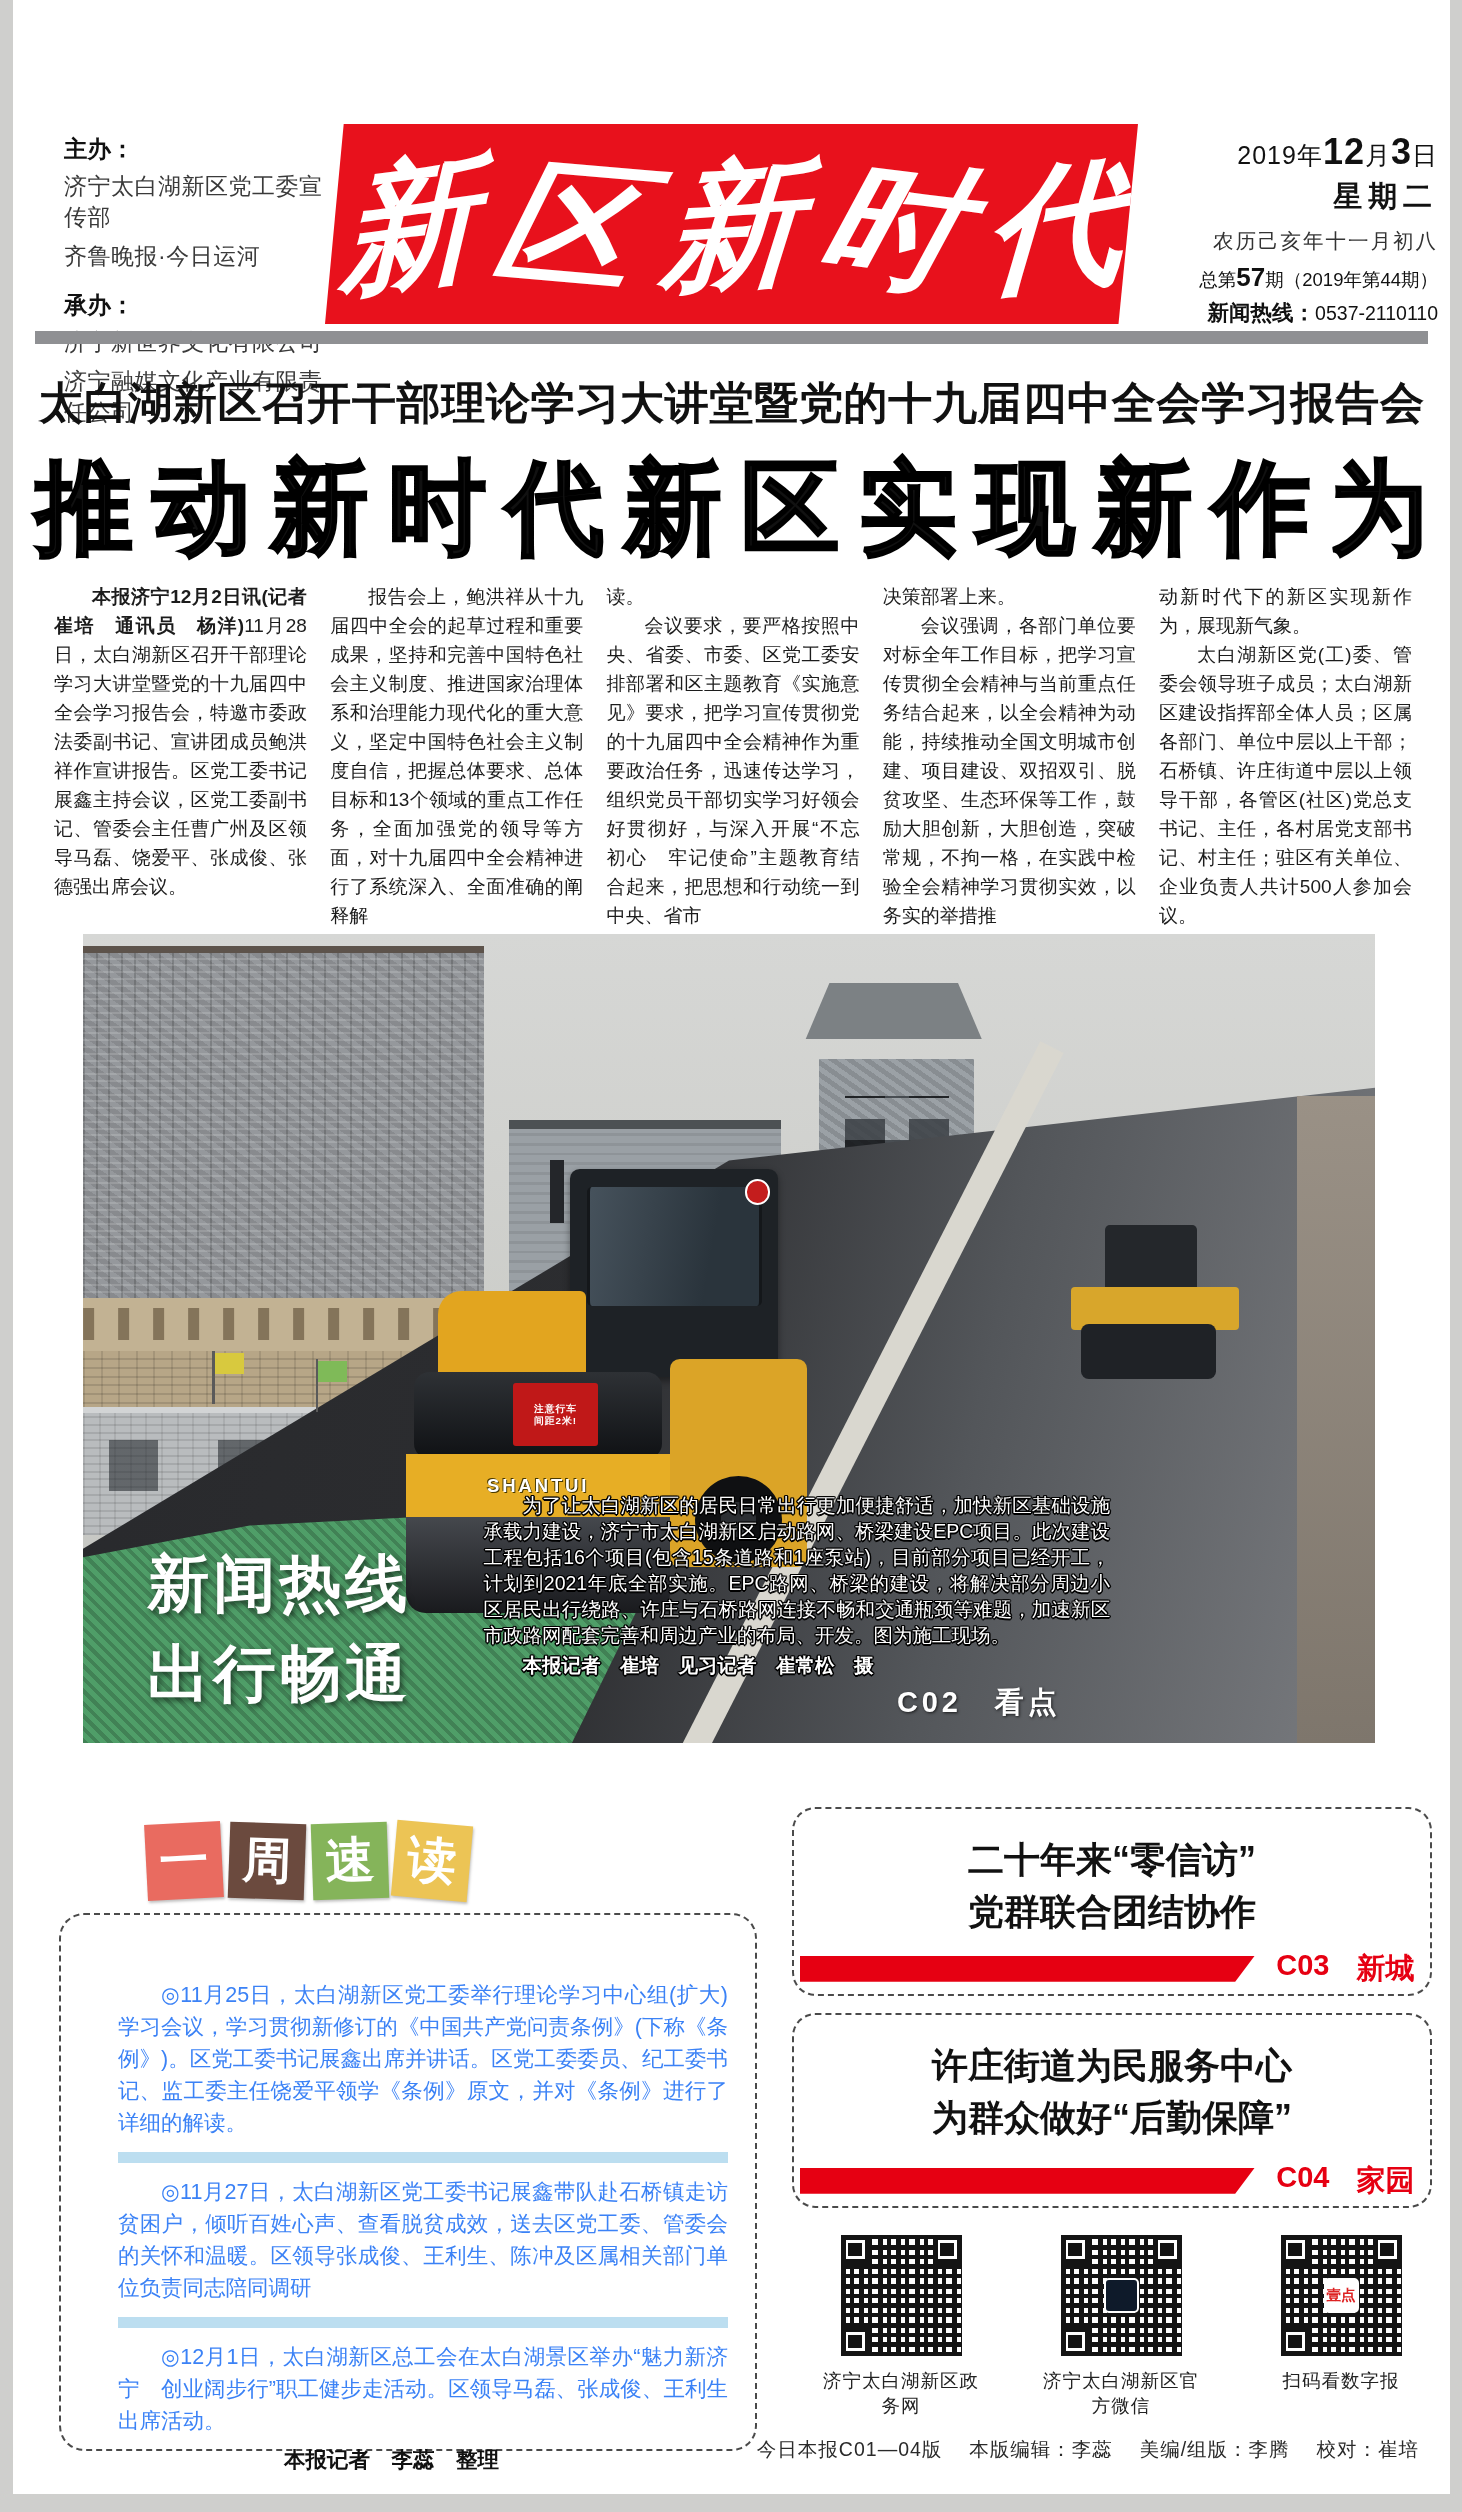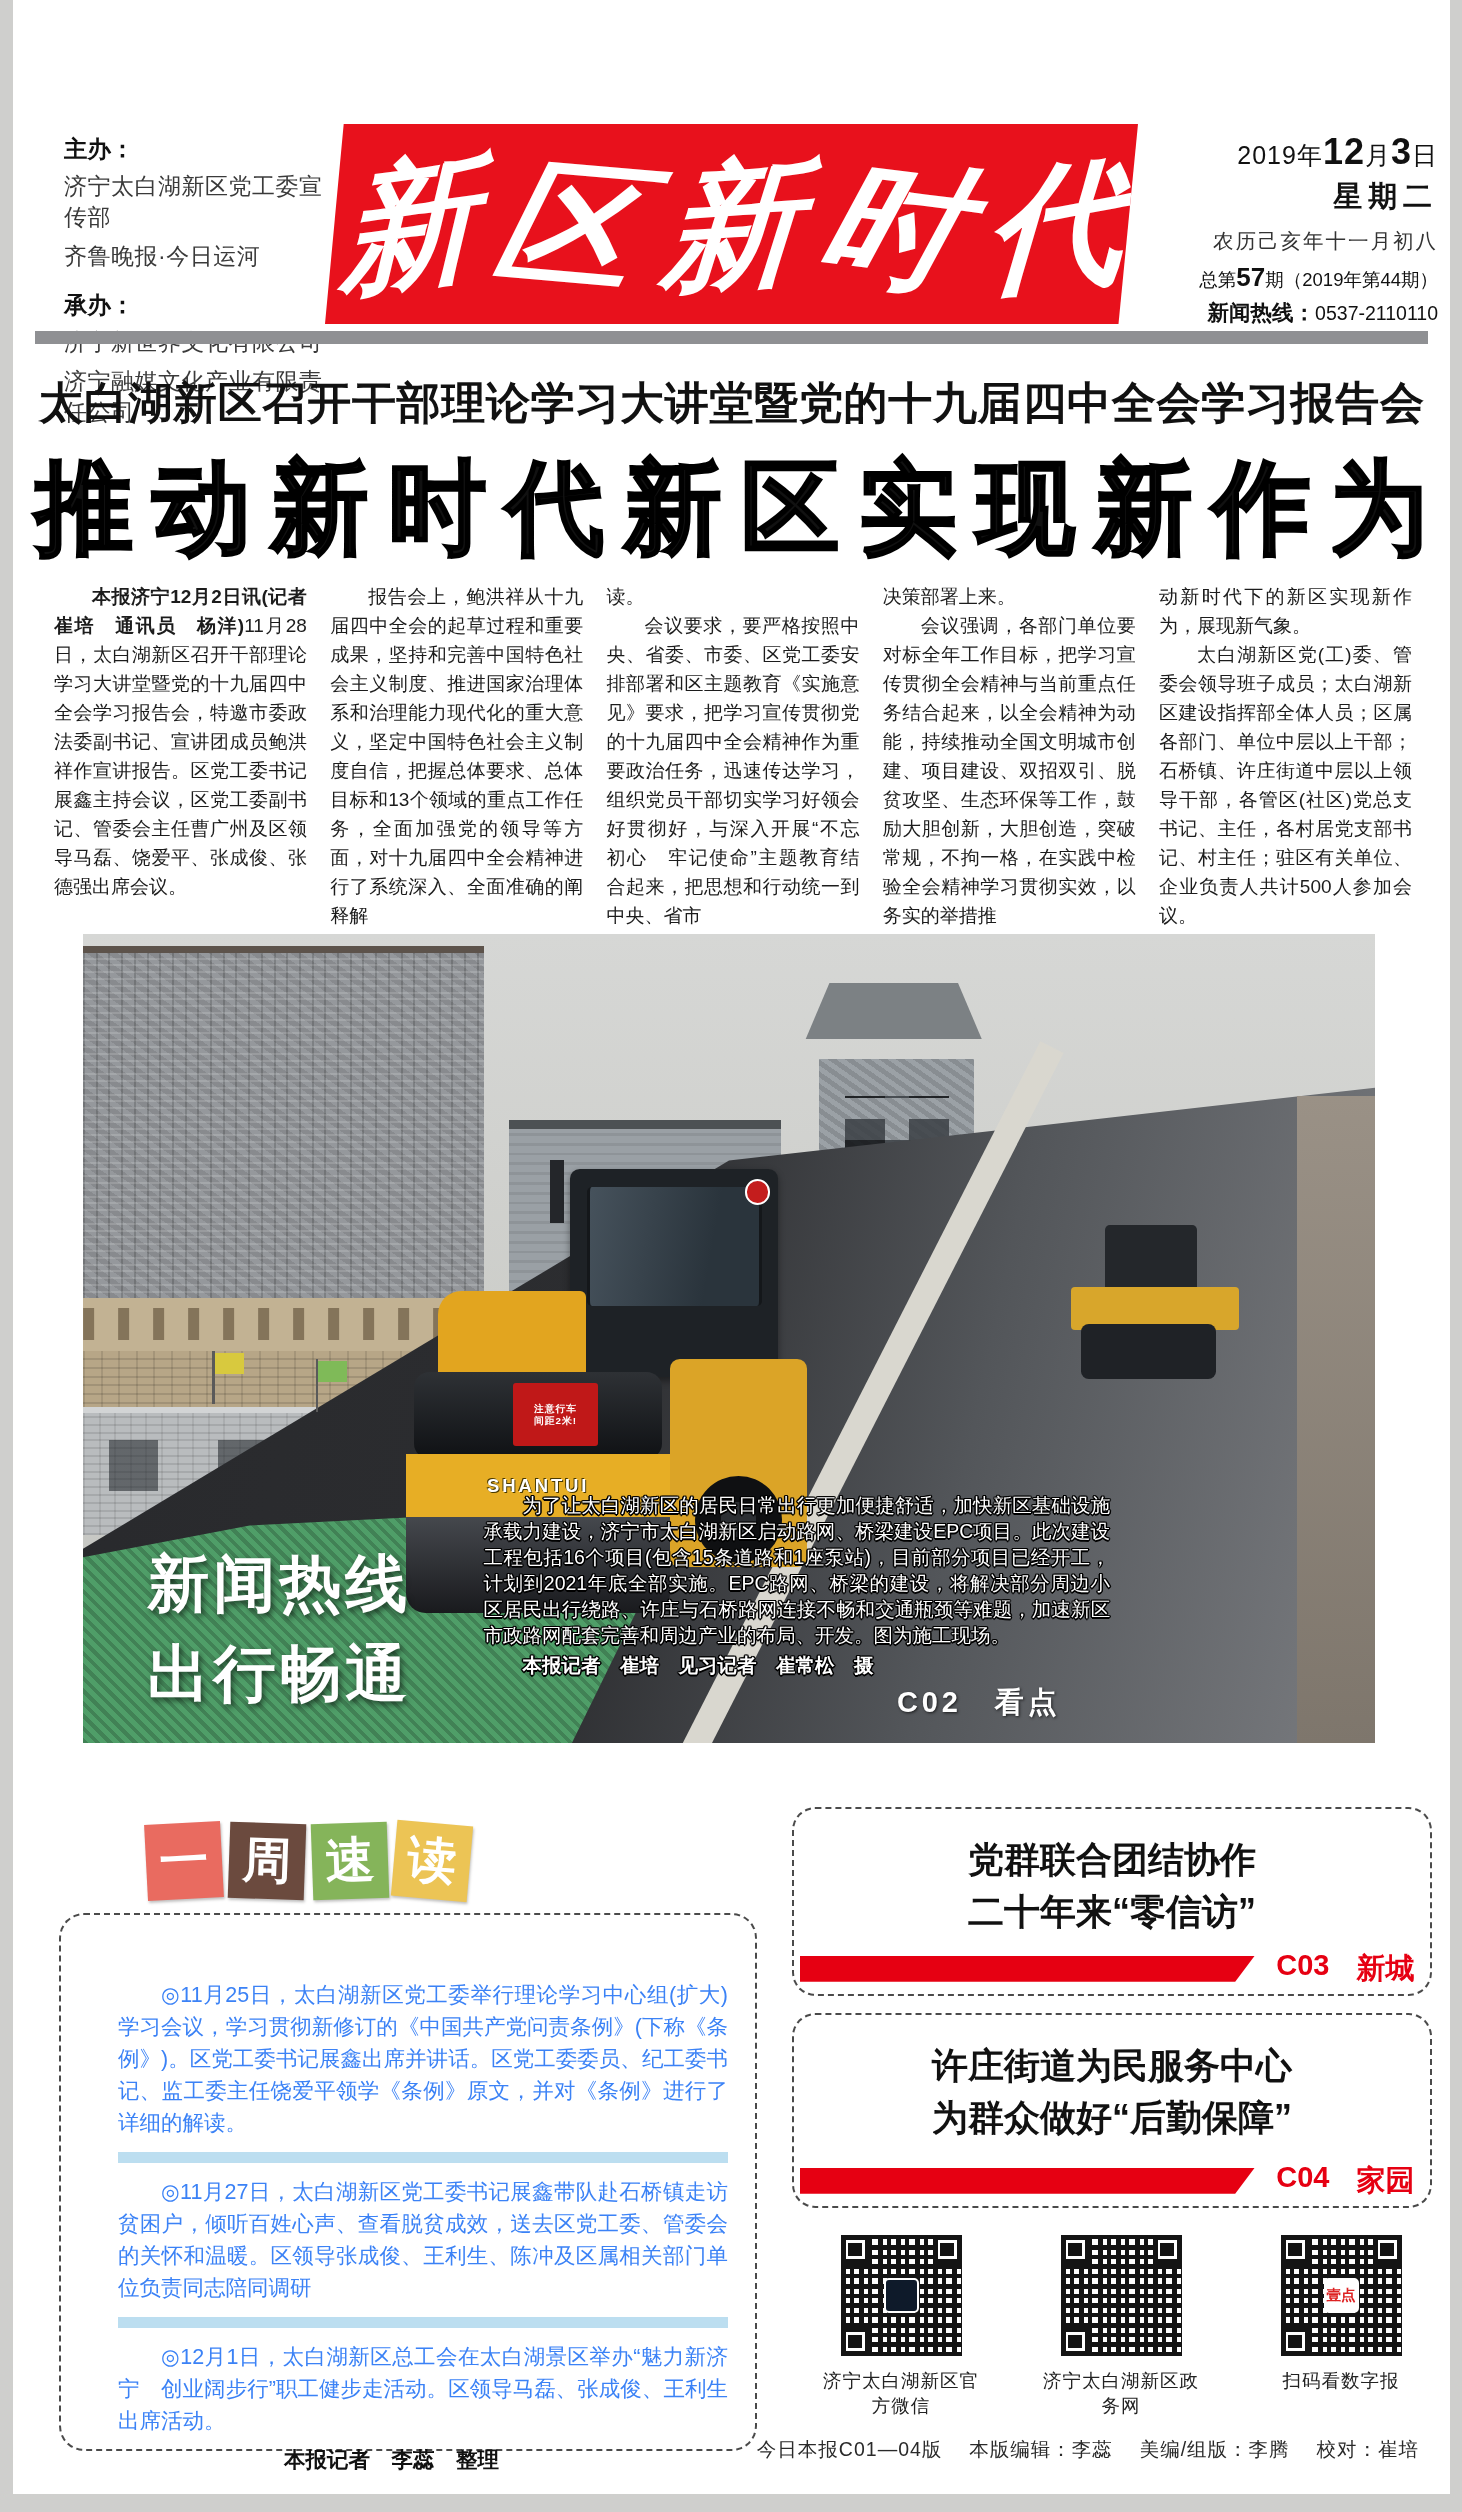--- a/index.html
+++ b/index.html
@@ -319,22 +319,22 @@
   </div>
   <div class="tiles">
       <div class="tile" style="background: rgb(233, 107, 96); transform: rotate(-3deg);">一</div>
       <div class="tile" style="background: rgb(107, 74, 62); transform: rotate(2deg);">周</div>
       <div class="tile" style="background: rgb(133, 180, 90); transform: rotate(-2deg);">速</div>
       <div class="tile" style="background: rgb(236, 196, 85); transform: rotate(5deg);">读</div>
     </div>
 
   <div class="teaser t1">
     <div class="teaser-title">
+      <div>二十年来“零信访”</div>
       <div>党群联合团结协作</div>
-      <div>二十年来“零信访”</div>
     </div>
     <div class="teaser-bar-row">
       <div class="teaser-bar"></div>
       <div class="teaser-refs">
         <span>C03</span>
         <span>新城</span>
       </div>
     </div>
   </div>
   <div class="teaser t2">
@@ -350,31 +350,31 @@
       </div>
     </div>
   </div>
 
   <div class="qr-row">
     <div class="qr-wrap">
       <div class="qr">
         <div class="fp tl"></div>
         <div class="fp tr"></div>
         <div class="fp bl"></div>
-        <div class="qbadge"></div>
-      </div>
-      <div class="qr-cap">济宁太白湖新区官方微信</div>
+      </div>
+      <div class="qr-cap">济宁太白湖新区政务网</div>
     </div>
     <div class="qr-wrap">
       <div class="qr">
         <div class="fp tl"></div>
         <div class="fp tr"></div>
         <div class="fp bl"></div>
-      </div>
-      <div class="qr-cap">济宁太白湖新区政务网</div>
+        <div class="qbadge"></div>
+      </div>
+      <div class="qr-cap">济宁太白湖新区官方微信</div>
     </div>
     <div class="qr-wrap">
       <div class="qr">
         <div class="fp tl"></div>
         <div class="fp tr"></div>
         <div class="fp bl"></div>
         <div class="qbadge light">壹点</div>
       </div>
       <div class="qr-cap">扫码看数字报</div>
     </div>

